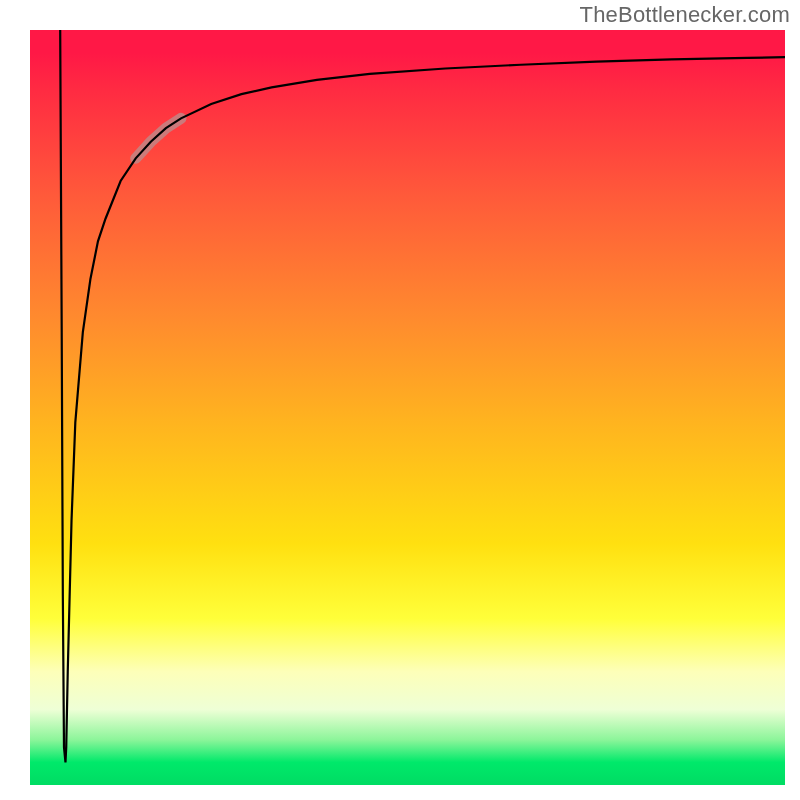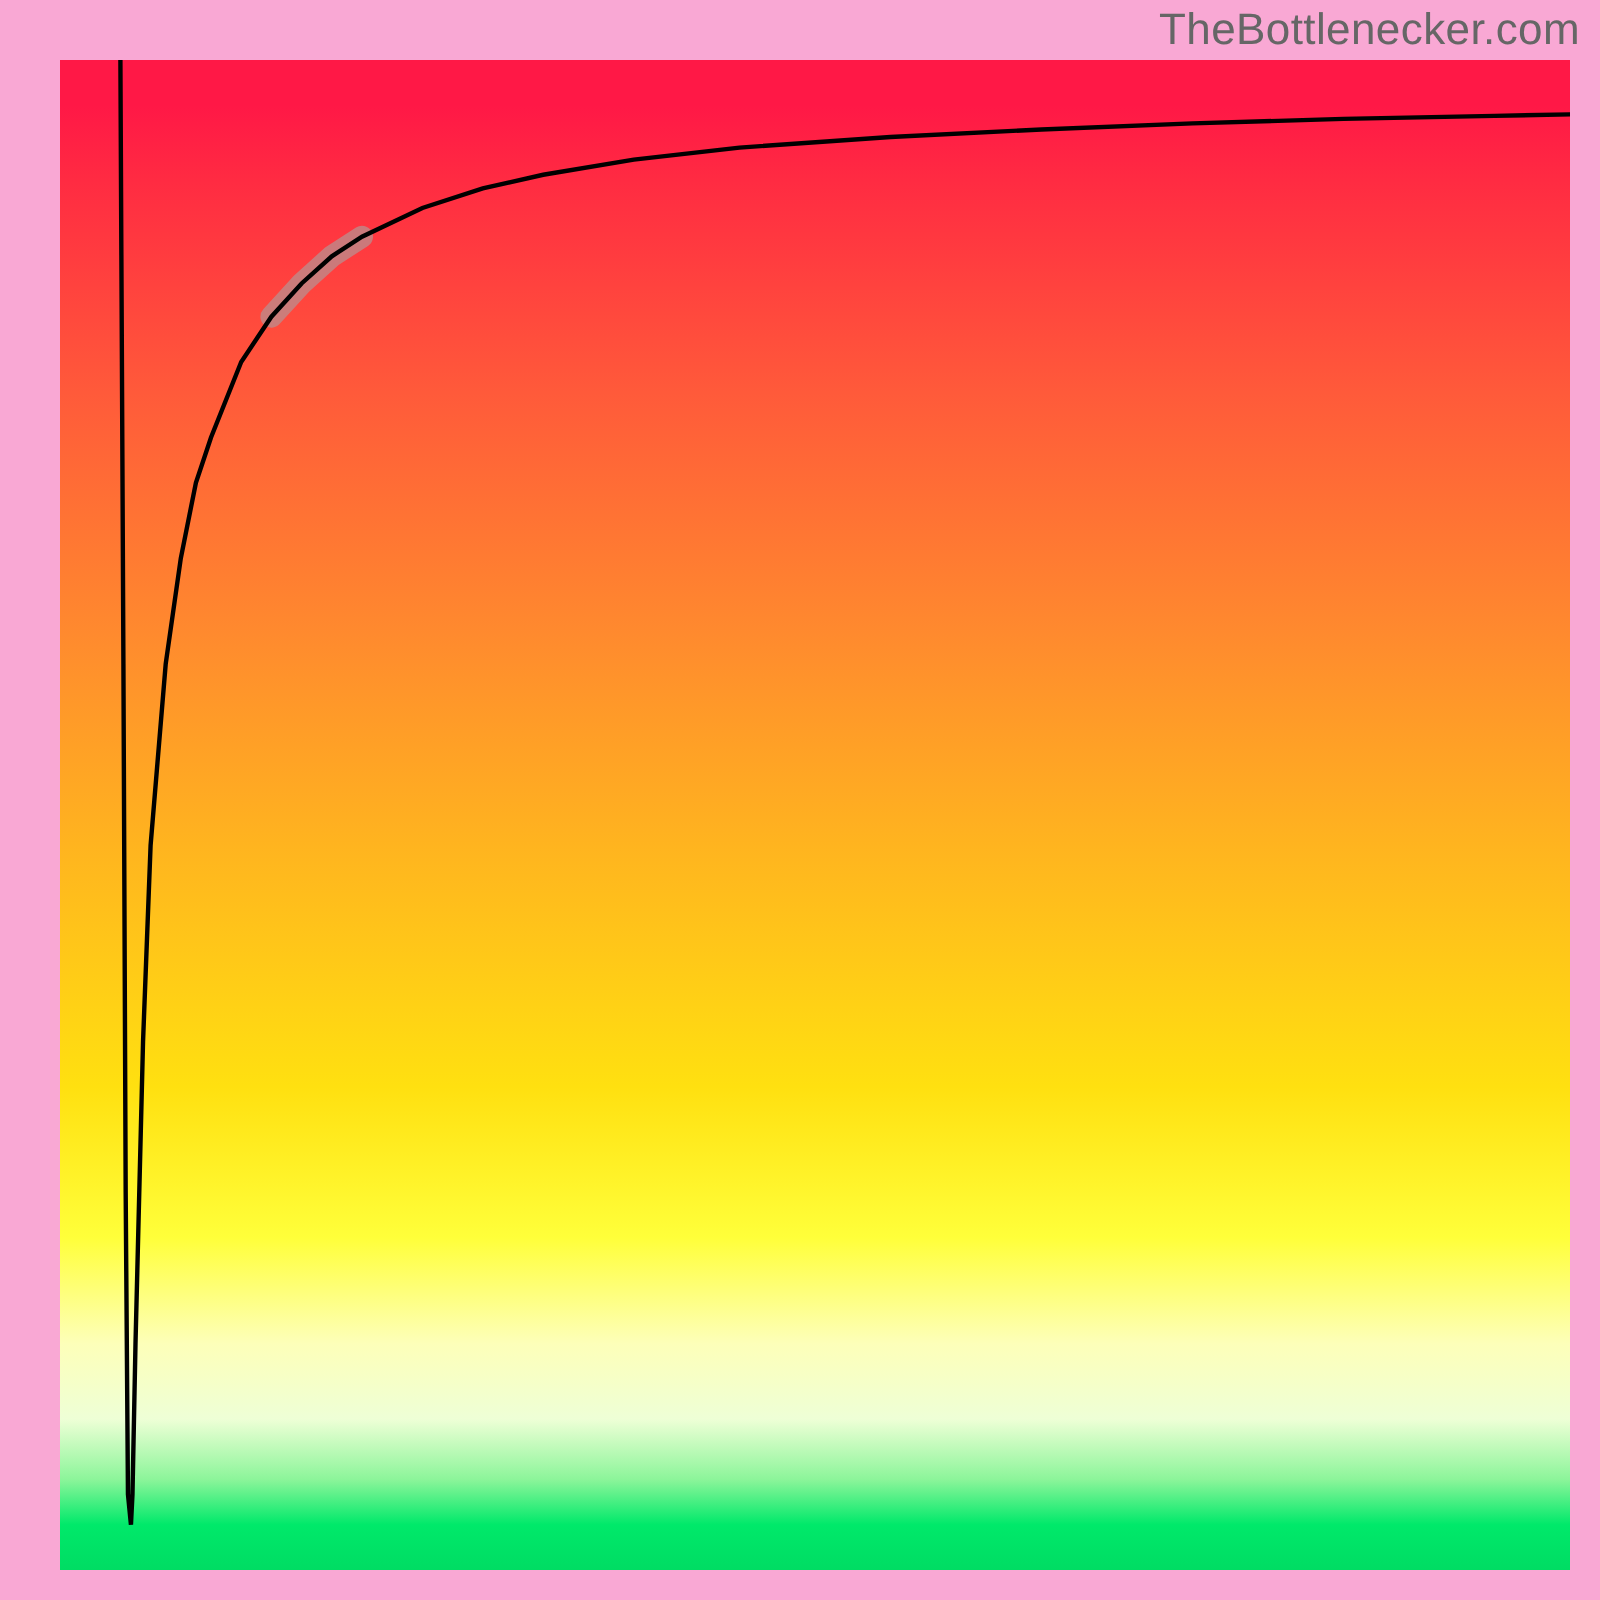--- a/index.html
+++ b/index.html
@@ -8,21 +8,21 @@
     width: 800px;
     height: 800px;
     background: #000;
     font-family: Arial, Helvetica, sans-serif;
     overflow: hidden;
   }
   .frame {
     position: relative;
     width: 800px;
     height: 800px;
-    background: #f9a8d4;
+    background: #ffffff;
   }
   .attribution {
     position: absolute;
     top: 2px;
     right: 10px;
     color: #666;
     font-size: 22px;
     font-weight: 400;
     letter-spacing: 0.2px;
     z-index: 30;

